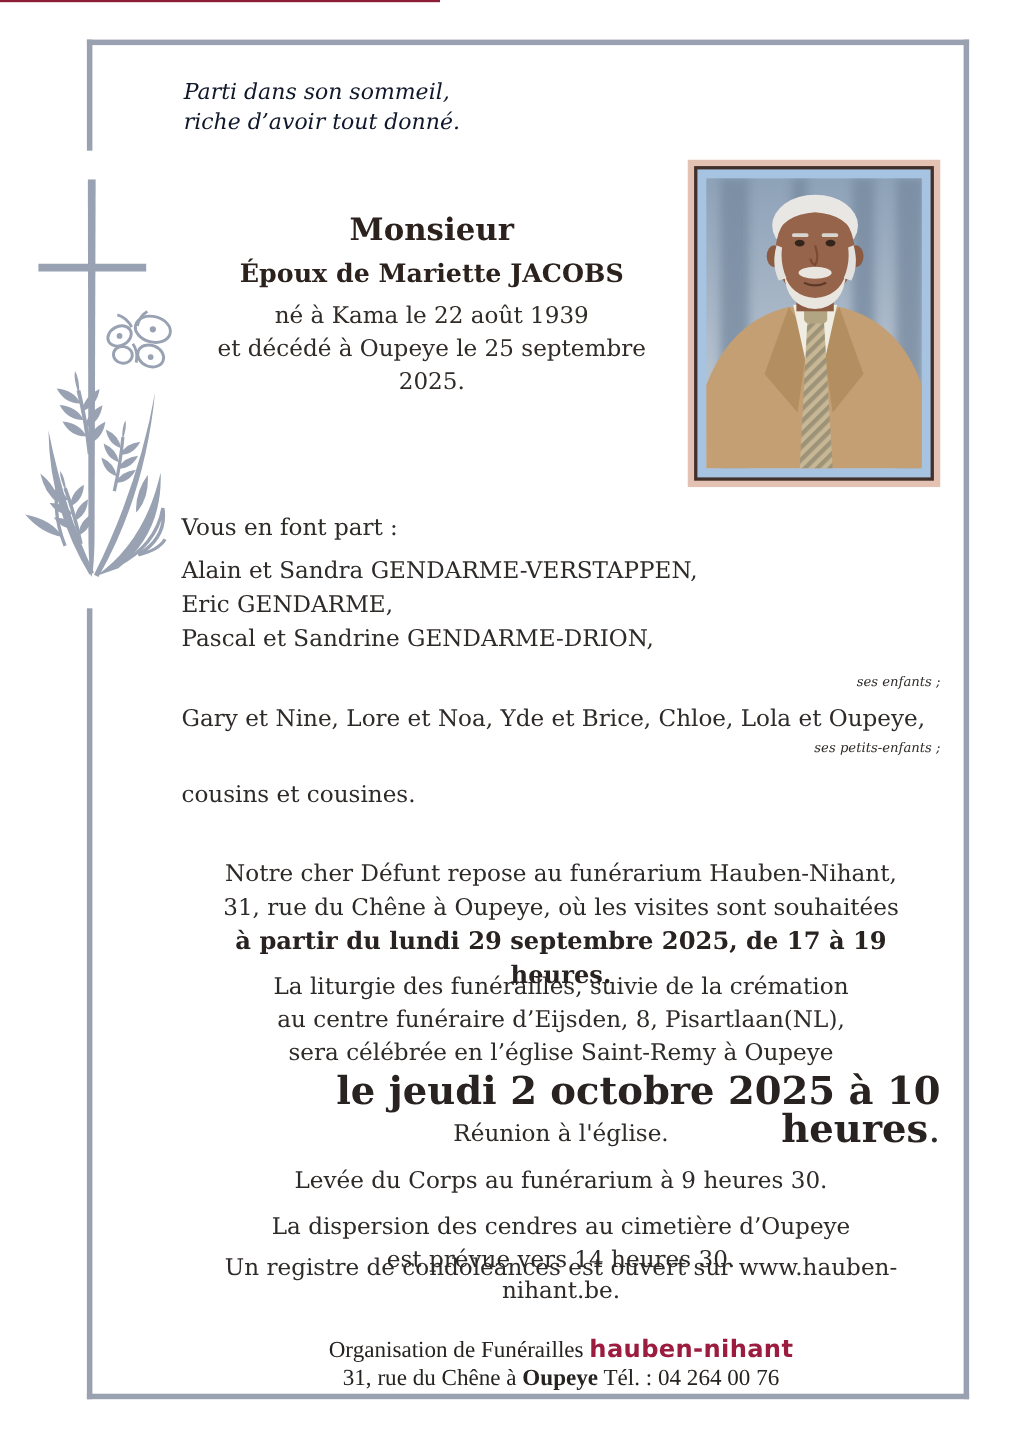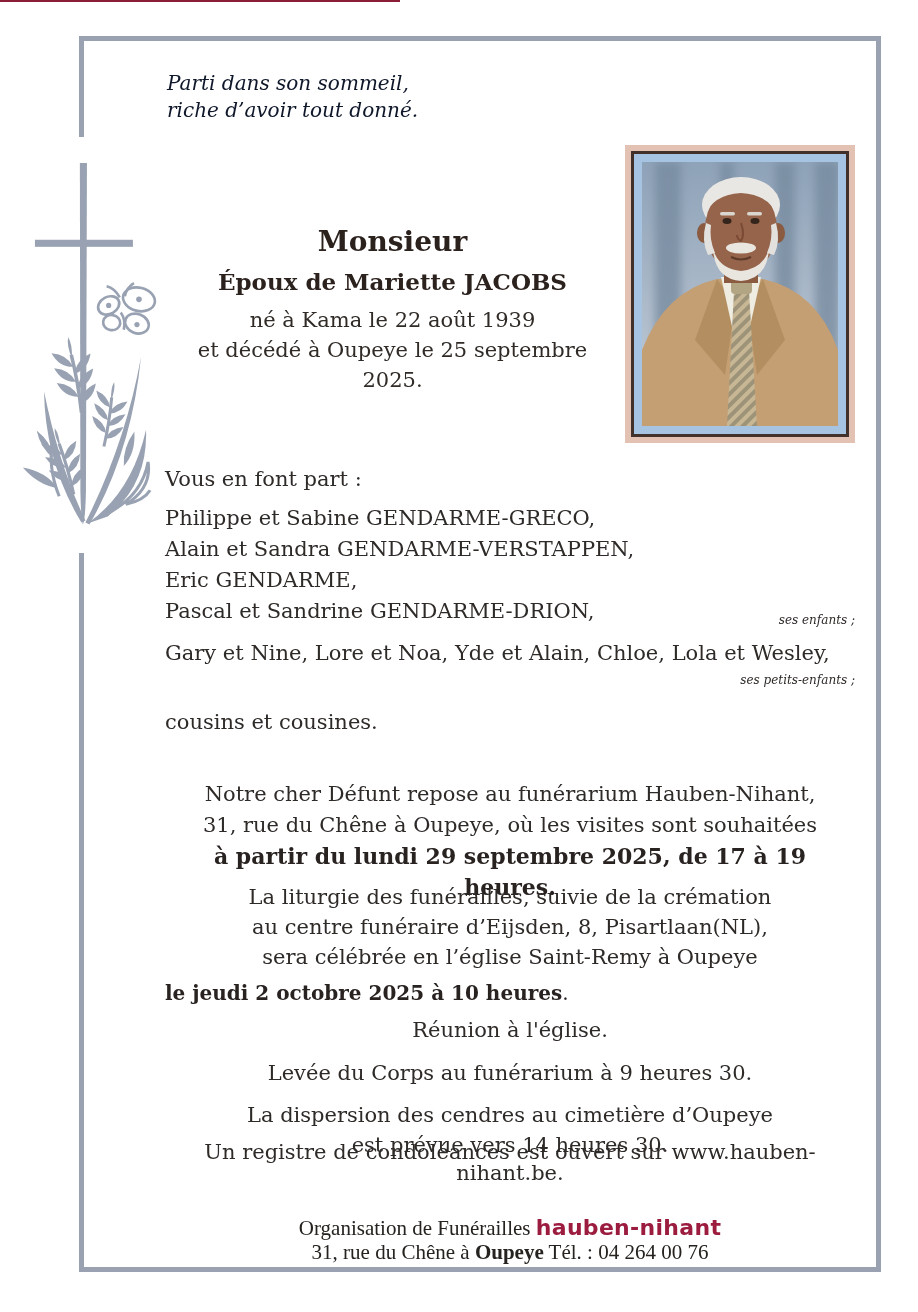--- a/index.html
+++ b/index.html
@@ -3,39 +3,39 @@
 <meta charset="utf-8">
 <style>
   html,body{margin:0;padding:0;background:#ffffff;}
   body{width:918px;height:1312px;position:relative;font-family:"DejaVu Serif",serif;color:#2e2a28;overflow:hidden;}
   .abs{position:absolute;}
   
   .frame-edge{position:absolute;background:#9aa1b0;}
   
   .epigraph{left:167px;top:70px;font-style:italic;font-size:20px;line-height:27px;color:#0f172a;}
   
-  .titleblock{left:165px;top:192px;width:455px;text-align:center;color:#2b211d;margin-top:33px;}
+  .titleblock{left:165px;top:192px;width:455px;text-align:center;color:#2b211d;}
   .salutation{font-weight:bold;font-size:28px;line-height:34px;}
   .deceased-name{font-weight:bold;font-size:38px;line-height:46px;margin-top:6px;letter-spacing:.5px;}
   .spouse{font-weight:bold;font-size:23px;line-height:30px;margin-top:8px;}
   .birth,.death{font-size:21px;line-height:30px;color:#302b27;}
   .birth{margin-top:8px;}
   
   .col{left:165px;width:690px;}
   .body-text{font-size:21px;line-height:31px;}
   .intro{top:466px;font-size:21px;line-height:26px;}
   .children{top:503px;}
   .rightlab{right:63px;left:auto;text-align:right;font-style:italic;font-size:12px;line-height:26px;}
   .grandchildren{top:640px;line-height:27px;}
   .family{top:707px;}
   .centered{text-align:center;}
   .visitation{top:779px;line-height:31px;}
   .bold-line{font-weight:bold;color:#282220;}
   .ceremony{top:882px;line-height:30px;}
-  .bigdate{top:976px;font-size:20px;line-height:34px;text-align:left;}
+  .bigdate{top:976px;font-size:35px;line-height:34px;text-align:right;}
   .meeting{top:1017px;line-height:27px;}
   .levee{top:1060px;line-height:27px;}
   .dispersion{top:1100px;line-height:30px;}
   .register{top:1142px;font-size:21px;line-height:21px;}
   
   .sep-line{left:311px;top:1204px;width:400px;height:2px;background:#8c1d37;}
   .footer1{top:1215px;font-family:"Liberation Serif",serif;font-size:21px;line-height:25px;color:#25221f;}
   .footer2{top:1240px;font-family:"Liberation Serif",serif;font-size:21px;line-height:25px;color:#25221f;}
   .org-name{font-family:"DejaVu Sans",sans-serif;font-weight:bold;color:#9b1c3e;font-size:22px;letter-spacing:.3px;}
   .city-bold{font-weight:bold;}
@@ -168,28 +168,27 @@
 <div class="abs titleblock">
   <div class="salutation">Monsieur</div>
   <div class="spouse">Époux de Mariette JACOBS</div>
   <div class="birth">né à Kama le 22 août 1939</div>
   <div class="death">et décédé à Oupeye le 25 septembre 2025.</div>
 </div>
 
 <div class="abs col intro">Vous en font part :</div>
 
 <div class="abs col children body-text">
-  <div>Philippe et Sabine GENDARME-GRECO,</div>
   <div>Alain et Sandra GENDARME-VERSTAPPEN,</div>
   <div>Eric GENDARME,</div>
   <div>Pascal et Sandrine GENDARME-DRION,</div>
 </div>
 <div class="abs rightlab" style="top:607px;width:300px;">ses enfants ;</div>
 
-<div class="abs col grandchildren body-text">Gary et Nine, Lore et Noa, Yde et Alain, Chloe, Lola et Wesley,</div>
+<div class="abs col grandchildren body-text">Gary et Nine, Lore et Noa, Yde et Brice, Chloe, Lola et Oupeye,</div>
 <div class="abs rightlab" style="top:667px;width:300px;">ses petits-enfants ;</div>
 
 <div class="abs col family body-text">
   <div>cousins et cousines.</div>
 </div>
 
 <div class="abs col visitation body-text centered">
   <div>Notre cher Défunt repose au funérarium Hauben-Nihant,</div>
   <div>31, rue du Chêne à Oupeye, où les visites sont souhaitées</div>
   <div class="bold-line" style="font-size:22px;">à partir du lundi 29 septembre 2025, de 17 à 19 heures.</div>

